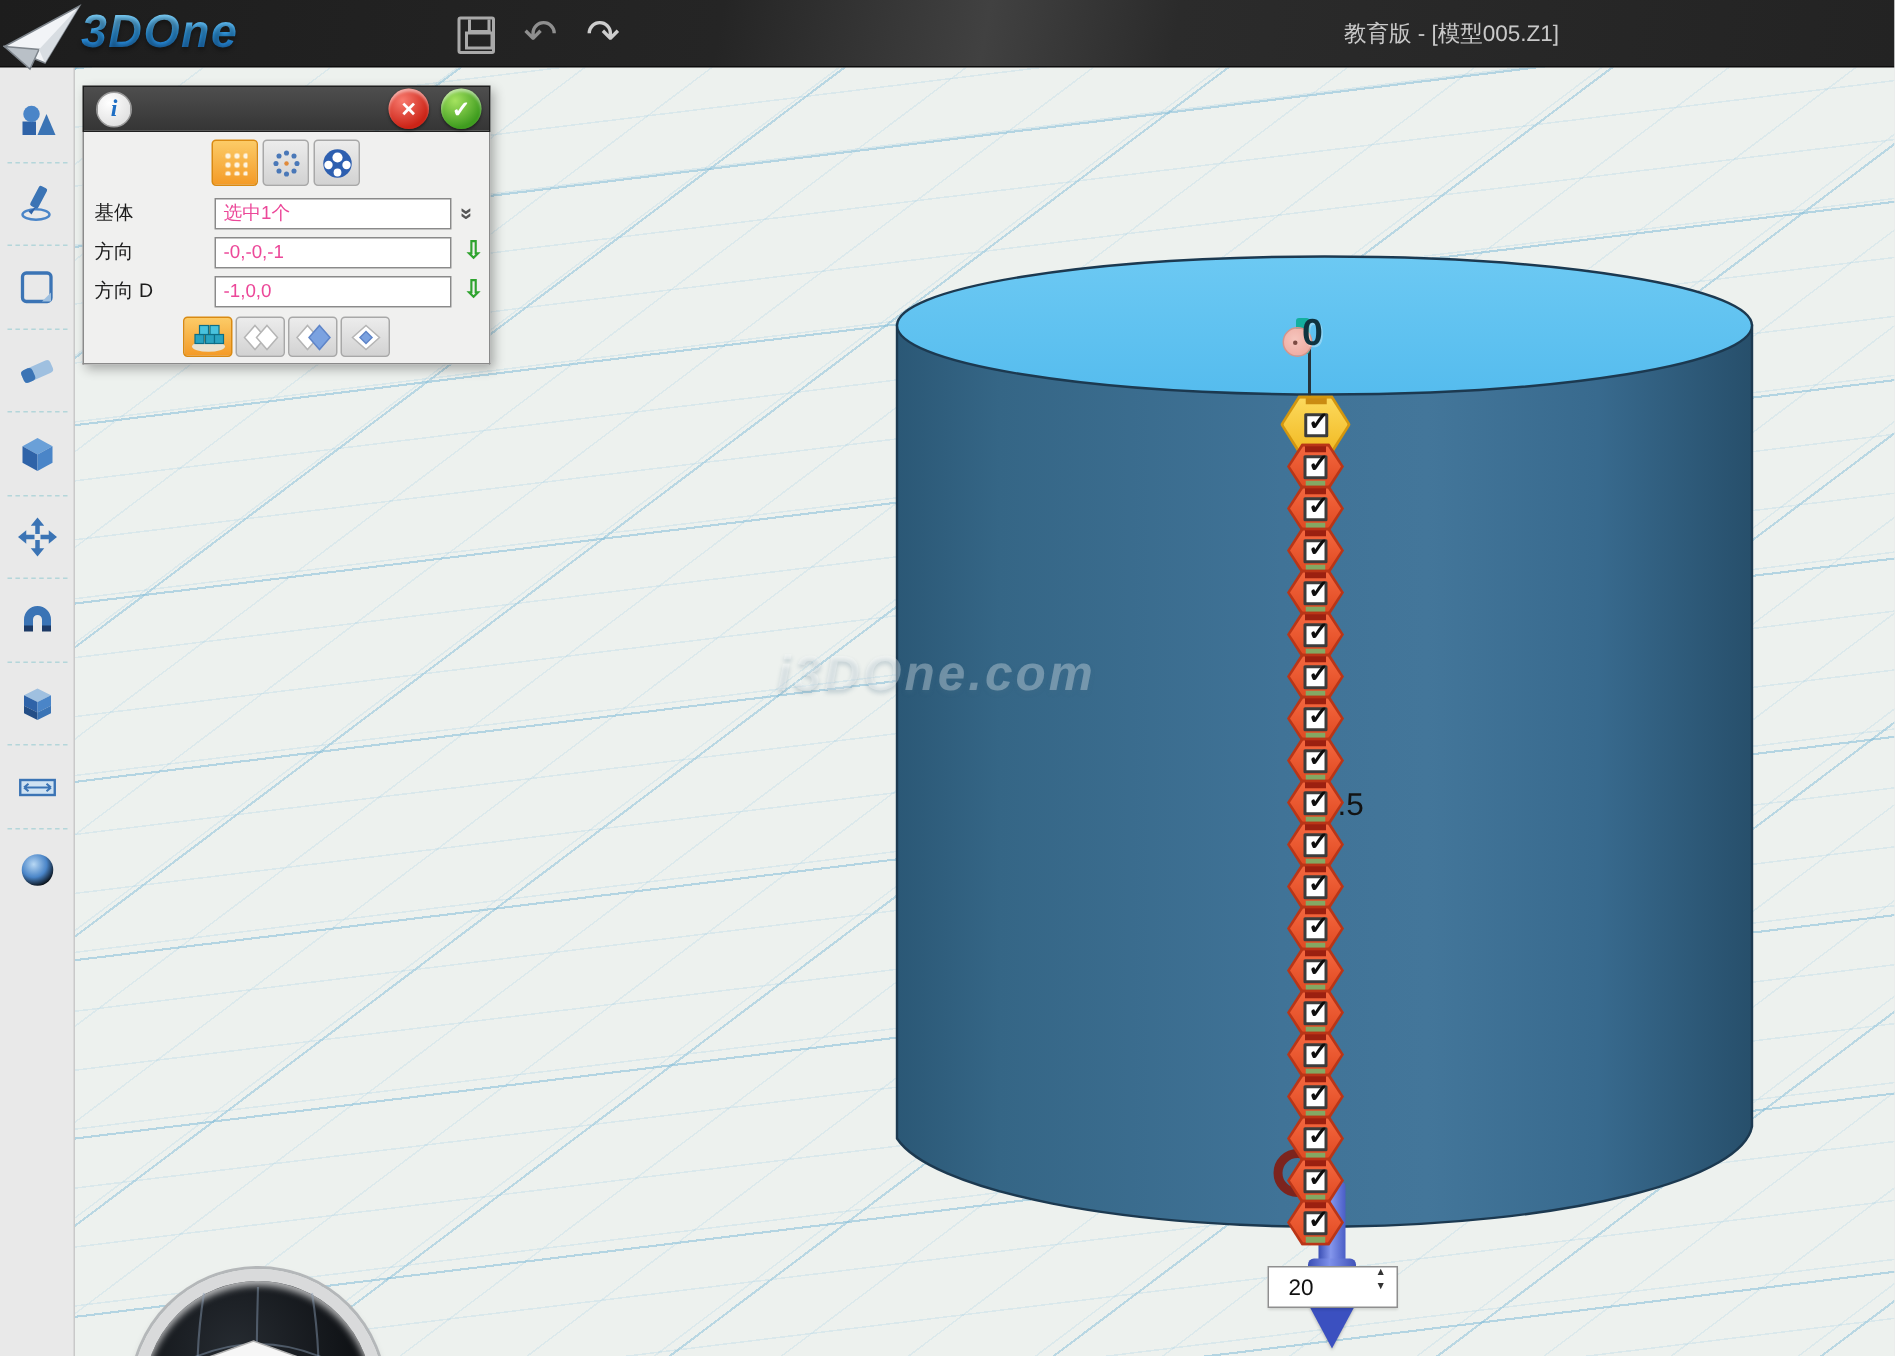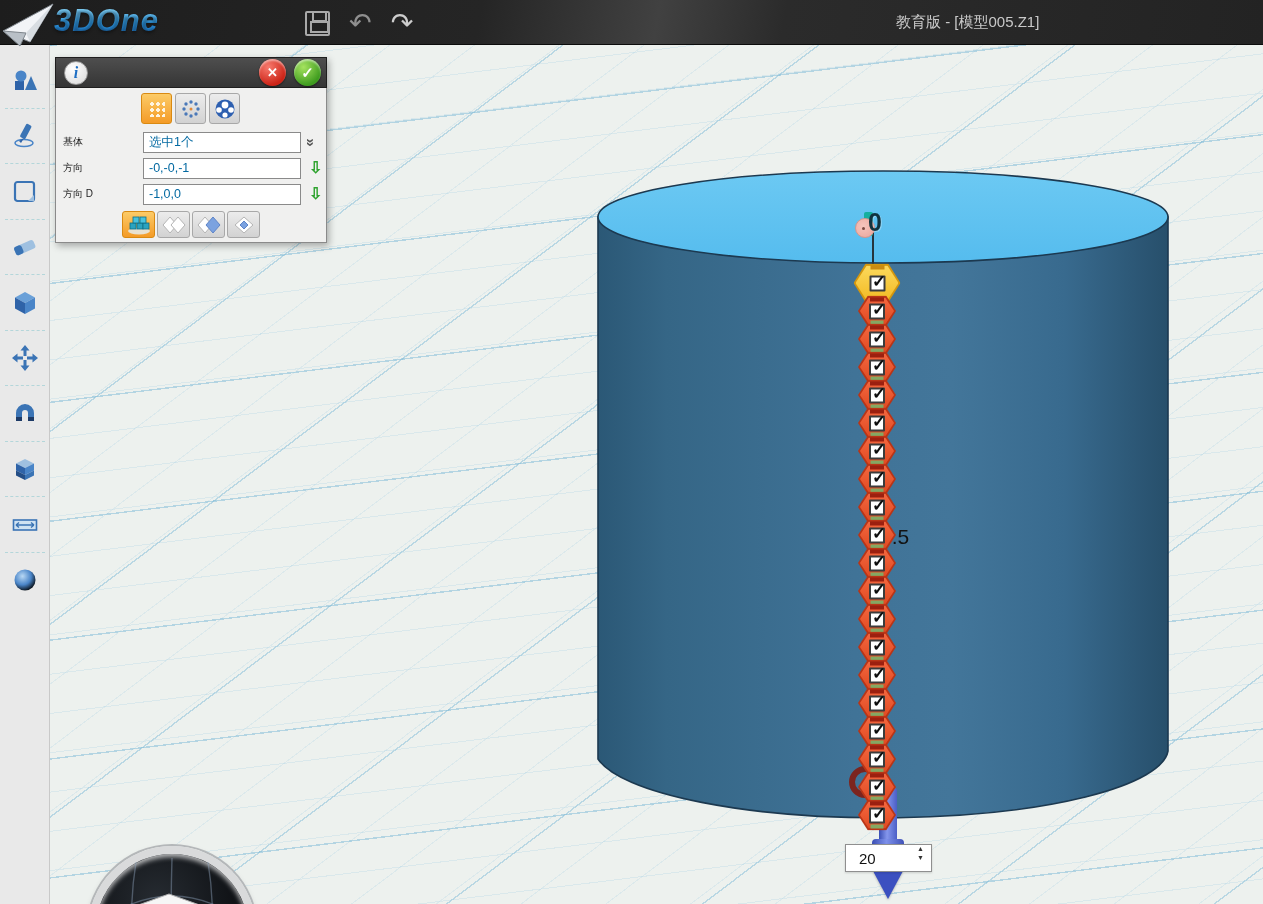--- a/index.html
+++ b/index.html
@@ -124,23 +124,23 @@
   .dlg-body { background:#f0f0ef; border:1px solid #8a8a8a; border-top:none; padding:5px 0 4px 0; }
   .toggle-row { display:flex; gap:3px; margin-left:85px; margin-bottom:5px; }
   .tg-btn { width:31px; height:31px; border-radius:3px; border:1px solid #a8a8a8;
     background:linear-gradient(#ececec,#d2d2d2); display:flex; align-items:center;
     justify-content:center; cursor:pointer; }
   .tg-btn.sel { background:linear-gradient(#fccb67,#f49b27); border-color:#d98a12; }
   .dots-grid { width:17px; height:17px;
     background-image:radial-gradient(circle, #fdf4e2 1.6px, rgba(0,0,0,0) 2.1px);
     background-size:6px 6px; background-position:1px 1px; }
   .field-row { display:flex; align-items:center; height:26px; padding-left:7px; }
-  .field-label { width:80px; font-size:10px; color:#1c1c1c; }
+  .field-label { width:80px; font-size:13px; color:#1c1c1c; }
   .field-input { width:158px; height:21px; border:1px solid #8a8a8a; background:#fff;
-    font-size:12.5px; color:#0369a1; padding-left:5px; font-family:"Liberation Sans",sans-serif; }
+    font-size:12.5px; color:#ec4899; padding-left:5px; font-family:"Liberation Sans",sans-serif; }
   .field-row .chev { margin-left:6px; color:#555; font-size:15px; font-weight:bold;
     transform:rotate(90deg); cursor:pointer; }
   .field-row .imp { margin-left:8px; color:#2fa32f; font-size:16px; font-weight:bold; cursor:pointer;
     line-height:1; }
   .bottom-row { display:flex; gap:2px; margin-left:66px; margin-top:4px; }
   .bt-btn { width:33px; height:27px; border-radius:3px; border:1px solid #a8a8a8;
     background:linear-gradient(#ececec,#d2d2d2); display:flex; align-items:center;
     justify-content:center; cursor:pointer; }
   .bt-btn.sel { background:linear-gradient(#fccb67,#f49b27); border-color:#d98a12; }
 </style>
@@ -261,20 +261,21 @@
         </linearGradient>
         <linearGradient id="topG" x1="0" y1="0" x2="0" y2="1">
           <stop offset="0" stop-color="#6cc9f3"></stop>
             <stop offset="1" stop-color="#55bcee"></stop>
         </linearGradient>
       </defs>
       <path d="M548,172 L548,714 A287,70 0 0 0 1118,706 L1118,172 Z" fill="url(#bodyG)" stroke="#1c3950" stroke-width="1.6"></path>
       <ellipse cx="833" cy="172" rx="285" ry="46" fill="url(#topG)" stroke="#1c3950" stroke-width="1.6"></ellipse>
     </svg>
 
+    <div class="watermark">i3DOne.com</div>
 
     <div class="pat-line"></div>
     <div class="spacing-label">3.5</div>
     <div class="maroon-ring"></div>
 
     <div class="arrow-shaft"></div>
     <div class="arrow-flange"></div>
     <div class="arrow-head"></div>
 
     <div>

